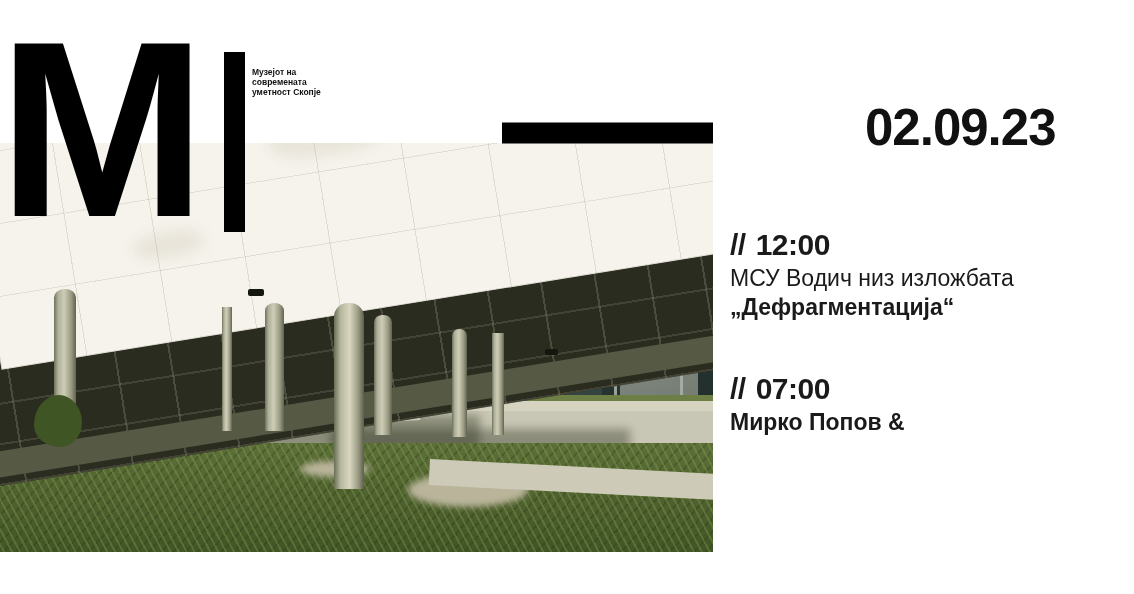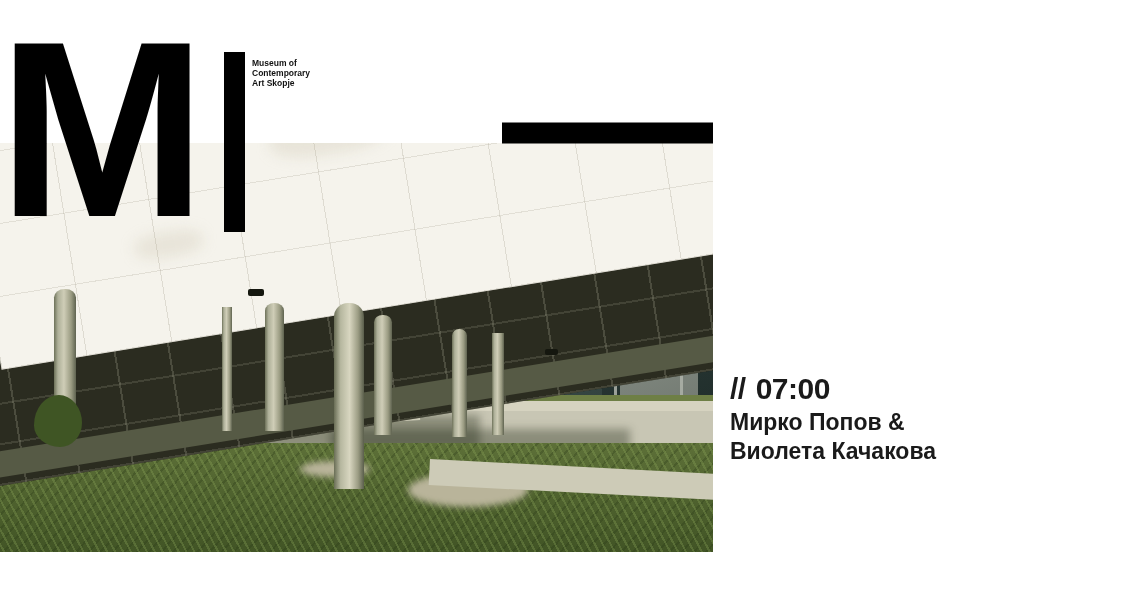--- a/index.html
+++ b/index.html
@@ -172,40 +172,47 @@
          background:linear-gradient(90deg,#6a6e56 0%,#b6b79f 22%,#d8d6c0 52%,#9c9d84 80%,#5a5e4b 100%);"></div>
     <div class="ph col" style="left:222px;top:164px;width:10px;height:124px;"></div>
     <div class="ph col" style="left:492px;top:190px;width:12px;height:102px;"></div>
 
     <div class="ph tree" style="left:34px;top:252px;width:48px;height:52px;background:#3f5524;"></div>
   </div>
 
   <div id="logo-m">M</div>
   <div id="logo-bar"></div>
   <div id="logo-text">
-    <div class="en">
-      <div>Museum of</div>
-      <div>Contemporary</div>
-      <div>Art Skopje</div>
+    <div class="mk">
+      <div>Музејот на</div>
+      <div>современата</div>
+      <div>уметност Скопје</div>
     </div>
   </div>
 
   <svg id="arrow" viewBox="0 0 320 126">
     <g stroke="#000" stroke-width="21" fill="none" stroke-linecap="butt">
       <line x1="2" y1="63" x2="308" y2="63"></line>
       <polyline points="238,8 306,63 238,118" stroke-linejoin="miter"></polyline>
     </g>
   </svg>
 
   <div id="panel">
 
-
+    <div id="date">02.09.23</div>
+
+    <div class="event" id="event1">
+      <div class="ev-time">
+        <span class="slashes">//</span><span>12:00</span>
+      </div>
+      <div class="ev-line">МСУ Водич низ изложбата</div>
+      <div class="ev-line b">„Дефрагментација“</div>
+    </div>
 
     <div class="event" id="event2">
       <div class="ev-time">
         <span class="slashes">//</span><span>07:00</span>
       </div>
       <div class="ev-line b">Мирко Попов &amp;</div>
-      <div class="ev-line b">Виолета Качакова</div>
     </div>
 
   </div>
 </div>
 
 </body></html>

